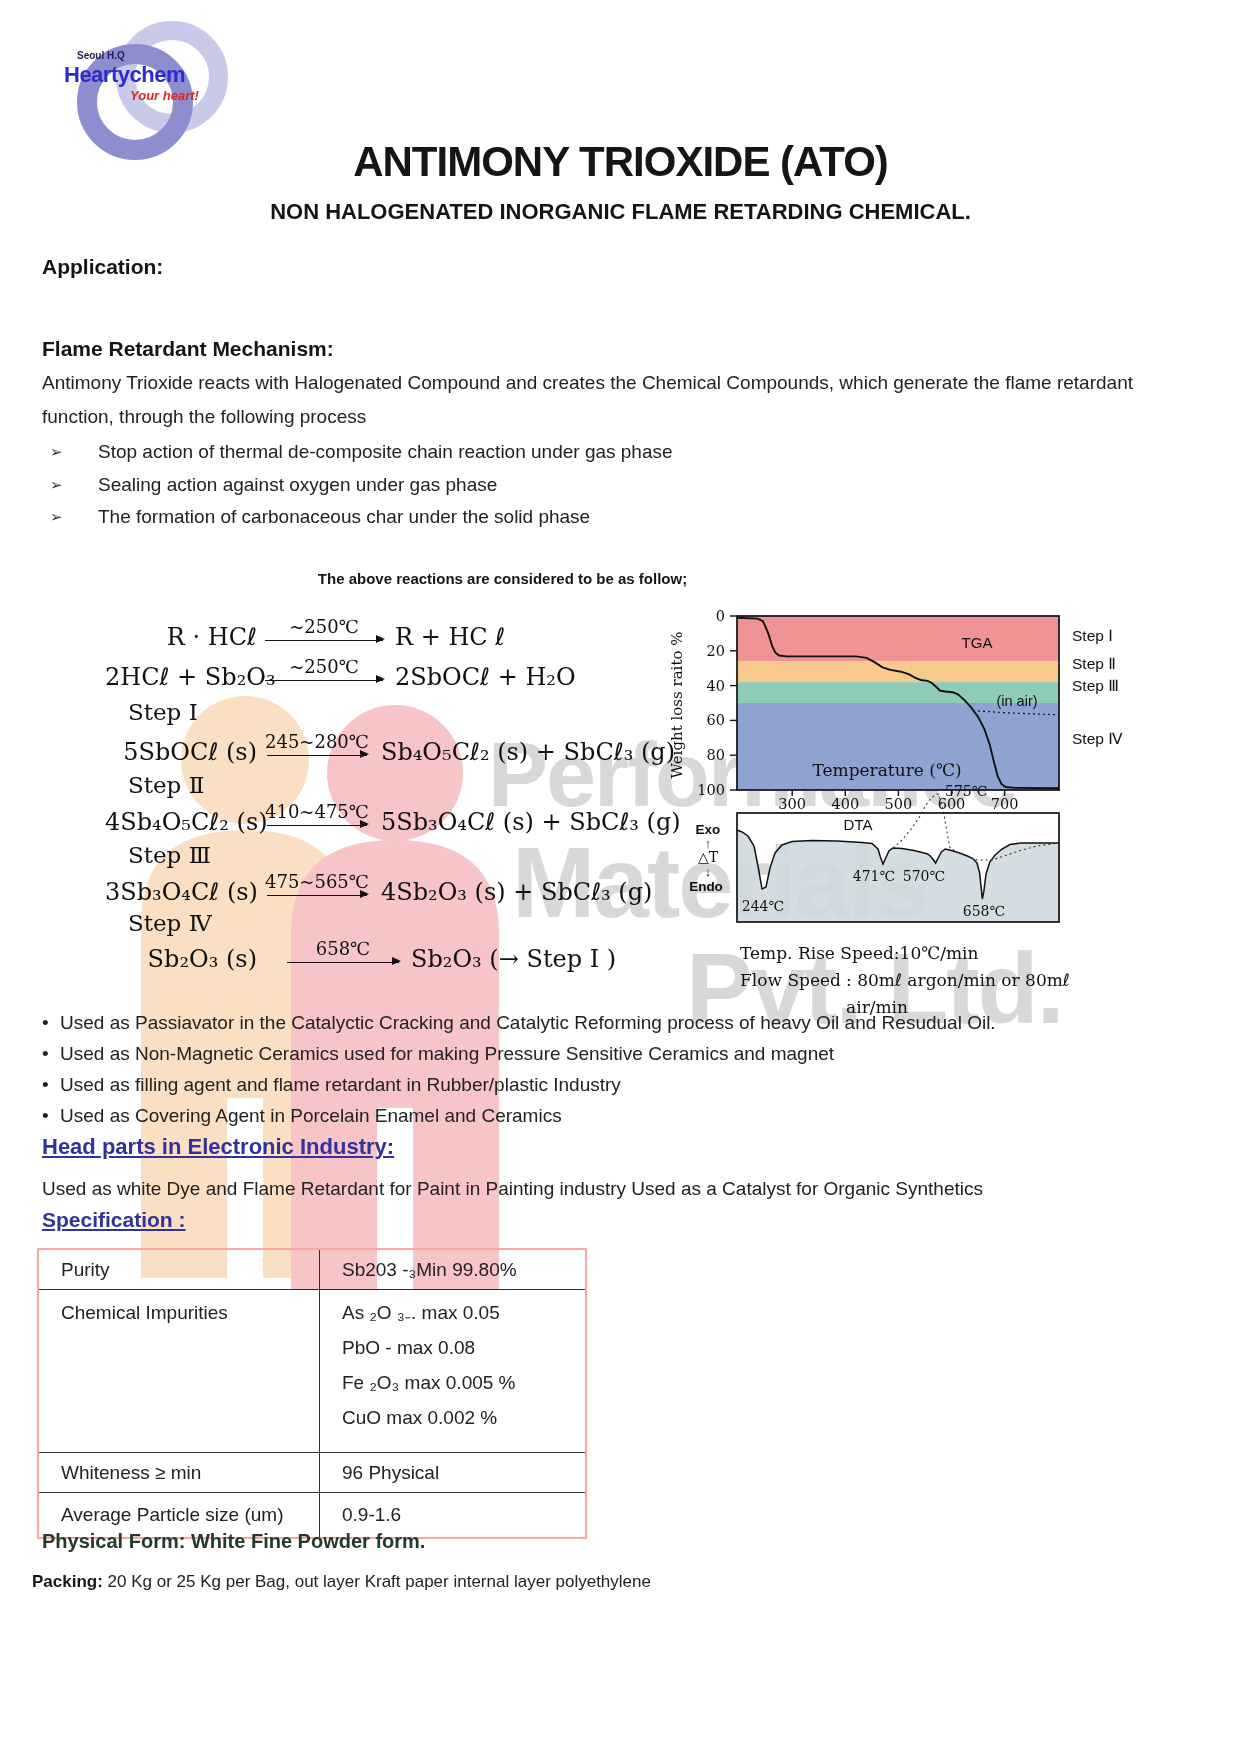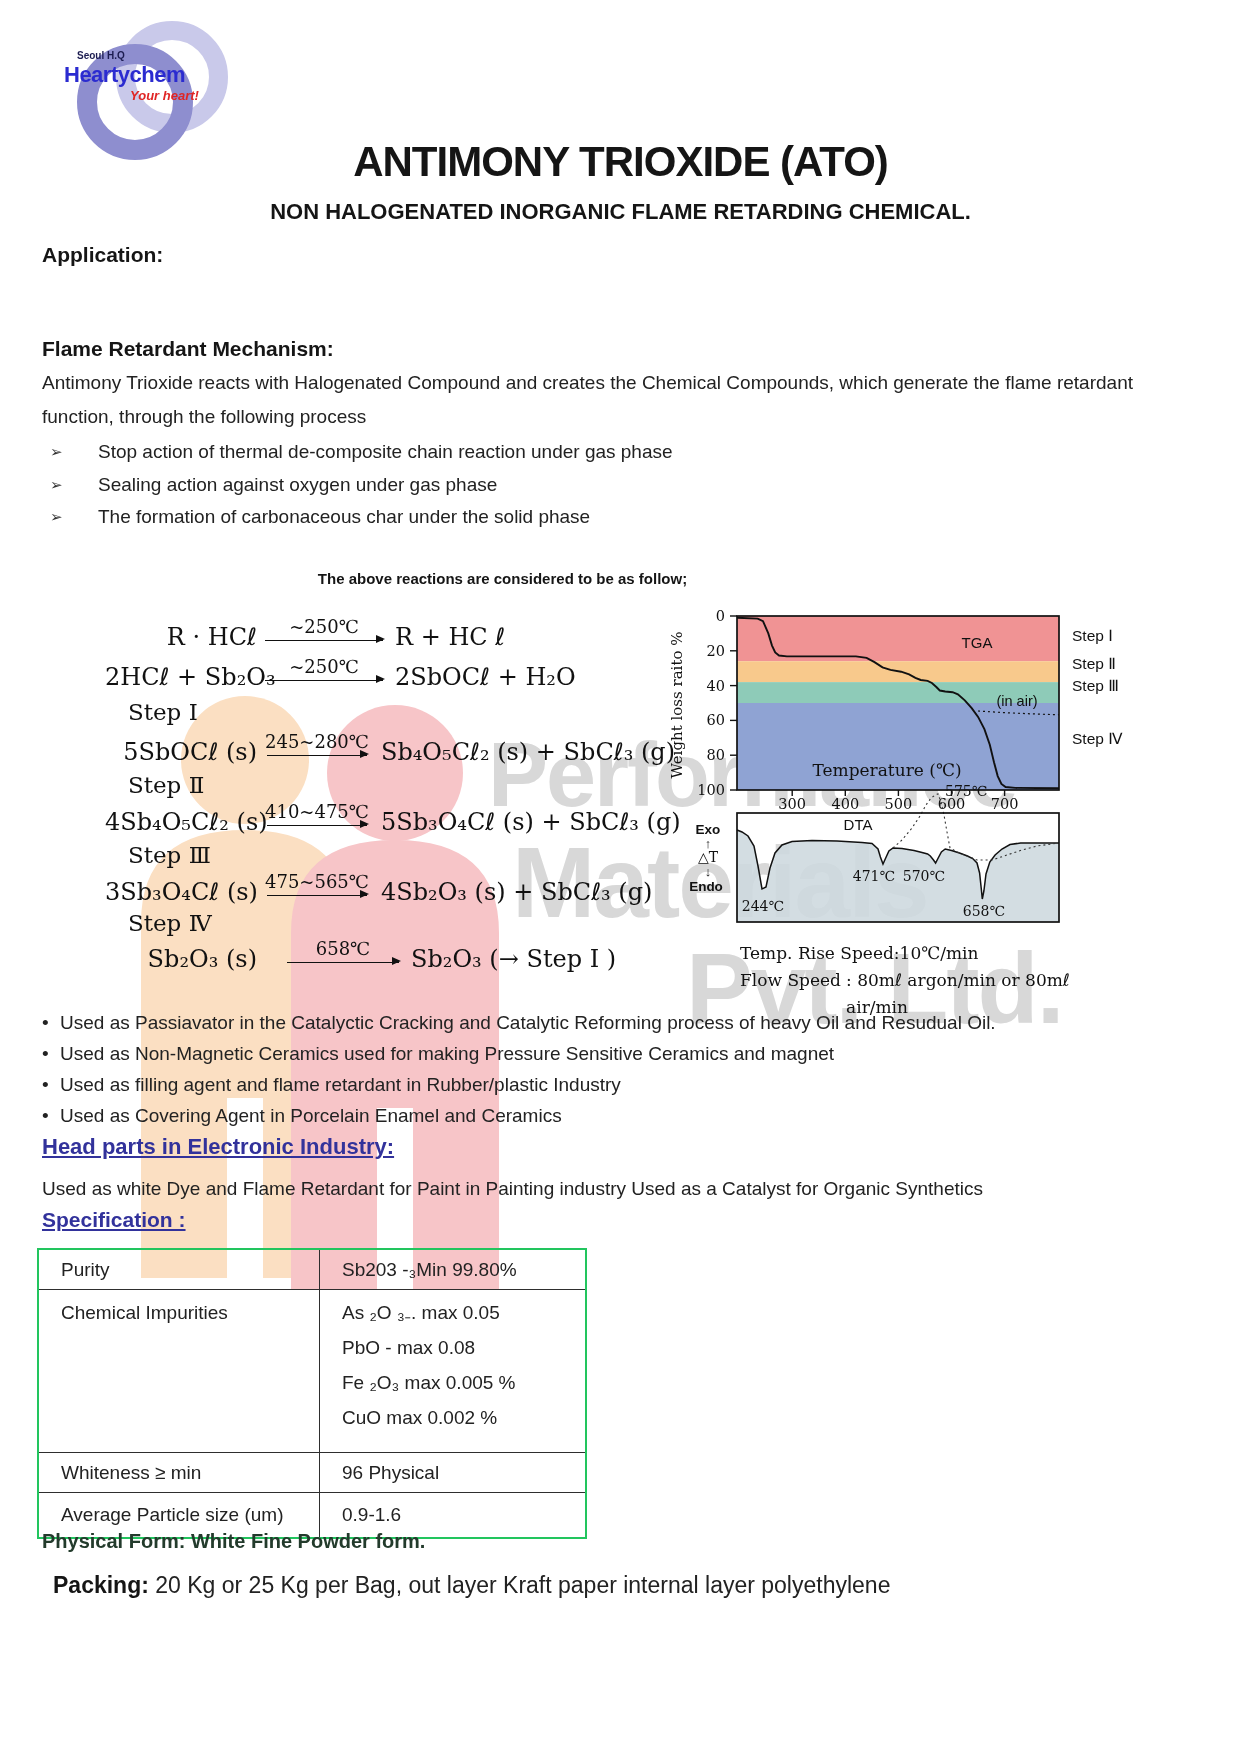--- a/index.html
+++ b/index.html
@@ -21,21 +21,21 @@
   .donut-front{left:77px;top:44px;width:76px;height:76px;border:20px solid #8e8ecf;}
   .logo-region{left:77px;top:50px;font-size:10px;font-weight:700;color:#1c1c50;}
   .logo-brand{left:64px;top:62px;font-size:22px;font-weight:700;color:#2b2bd0;letter-spacing:-.5px;}
   .logo-tag{left:130px;top:88px;font-size:13px;font-weight:700;font-style:italic;color:#e02525;}
   
   .title{left:0;top:138px;width:100%;text-align:center;font-size:42px;font-weight:700;letter-spacing:-1px;color:#151515;}
   .subtitle{left:0;top:199px;width:100%;text-align:center;font-size:22px;font-weight:700;color:#151515;}
   .h-black{font-size:21px;font-weight:700;color:#151515;}
   .h-blue{font-size:21px;font-weight:700;color:#32329b;text-decoration:underline;}
   .para{font-size:19px;line-height:34px;color:#222;}
-  .sec-app-h{left:42px;top:243px;}
+  .sec-app-h{left:42px;top:255px;}
   .sec-app-p{left:42px;top:272px;width:1160px;}
   .sec-mech-h{left:42px;top:337px;}
   .sec-mech-p{left:42px;top:366px;width:1160px;}
   .mech-bullets{left:42px;top:436px;width:1100px;}
   .mech-li{display:flex;align-items:flex-start;line-height:32.5px;font-size:19px;color:#222;}
   .mech-li .glyph{width:48px;padding-left:8px;font-size:15px;color:#333;}
   .rxn-intro{left:0;top:570px;width:1005px;text-align:center;font-size:15px;font-weight:700;color:#151515;}
   
   .equations{left:105px;top:600px;width:575px;height:390px;font-family:"DejaVu Serif","DejaVu Sans",serif;}
   .eq-row{position:absolute;left:0;display:flex;align-items:flex-end;font-size:24px;color:#111;white-space:nowrap;}
@@ -61,32 +61,32 @@
   svg text{font-family:"DejaVu Serif","DejaVu Sans",serif;fill:#111;}
   text.sans{font-family:"Liberation Sans",sans-serif;}
   
   .uses{left:42px;top:1007px;width:1160px;}
   .uses-li{display:flex;line-height:31px;font-size:19px;color:#222;}
   .uses-li .glyph{width:18px;}
   
   .sec-elec-h{left:42px;top:1134px;font-size:22px;}
   .sec-elec-p{left:42px;top:1172px;width:1160px;}
   .sec-spec-h{left:42px;top:1208px;}
-  .spec-table{left:37px;top:1248px;width:546px;border:2px solid #22c55e;display:grid;
+  .spec-table{left:37px;top:1248px;width:546px;border:2px solid #fca5a5;display:grid;
       grid-template-columns:281px 1fr;font-size:19px;color:#222;background:transparent;}
   .cell{padding-left:22px;box-sizing:border-box;}
   .cl{border-right:1.6px solid #2e2e2e;}
   .rb{border-bottom:1.6px solid #2e2e2e;}
   .h38{height:40px;line-height:40px;}
   .h42{height:44px;line-height:44px;}
   .imp{padding-top:5px;padding-bottom:17px;}
   .imp div{line-height:35px;}
   
   .phys{left:42px;top:1530px;font-size:20px;font-weight:700;color:#233b2c;}
-  .pack{left:53px;top:1572px;font-size:23px;color:#222;}
+  .pack{left:32px;top:1572px;font-size:17px;color:#222;}
   .pack b{font-weight:700;color:#151515;}
 </style>
 </head>
 <body>
 
 <div class="page">
 
   <div class="abs wm" style="left:0;top:0;width:1241px;height:1754px;">
     <svg style="position:absolute;left:95px;top:678px;" width="480" height="620" viewBox="0 0 480 620">
       <circle cx="150" cy="82" r="64" fill="#fbdfc2"></circle>

